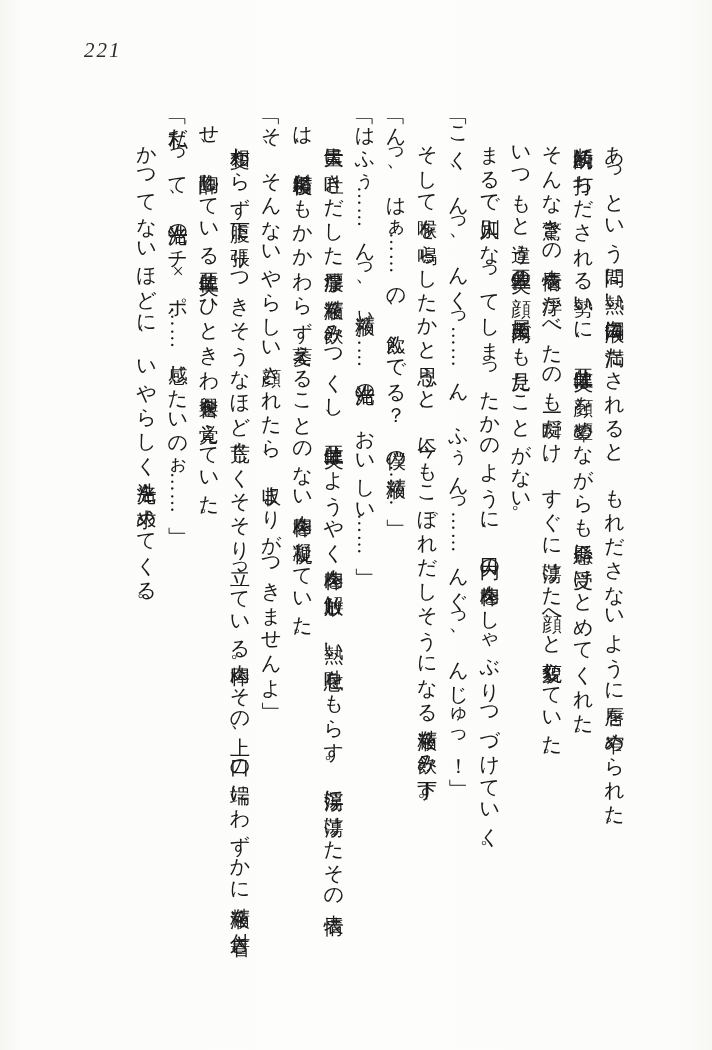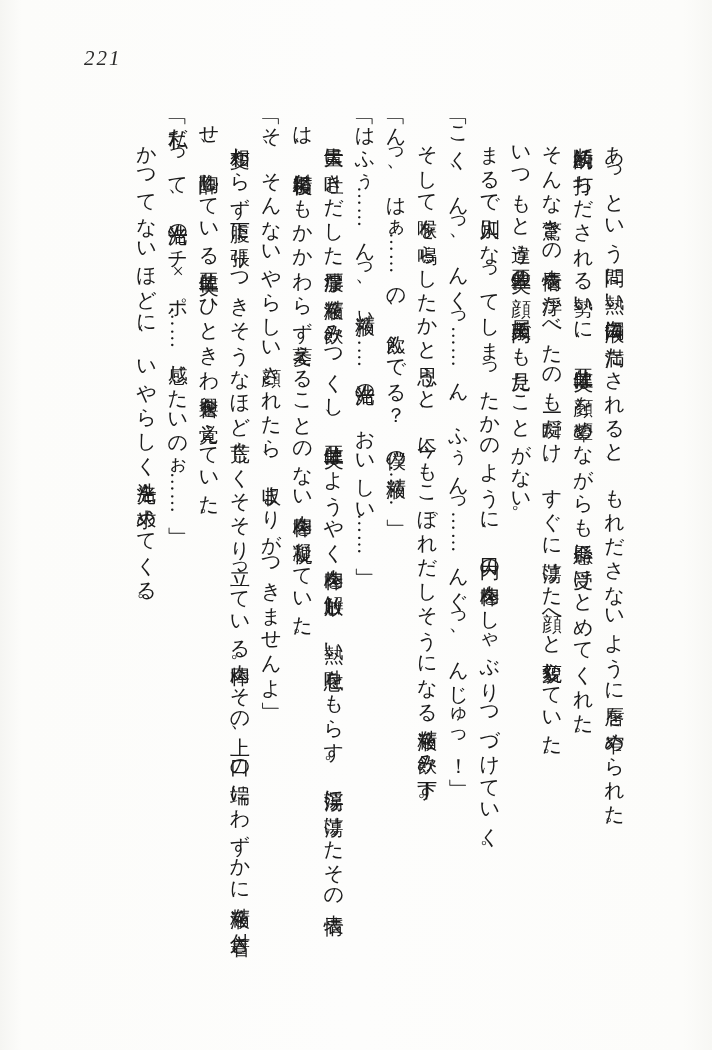--- a/index.html
+++ b/index.html
@@ -15,21 +15,21 @@
   }
   .page {
     position: relative;
     width: 712px;
     height: 1050px;
     
     background: linear-gradient(90deg, #f5f5f2 0%, #fcfcfa 3%, #fdfdfc 50%, #fcfcfa 96%, #f7f7f4 100%);
   }
   .page-number {
     position: absolute;
-    top: 46px;
+    top: 38px;
     left: 84px;
     font-size: 21px;
     font-style: italic;
     letter-spacing: 2px;
     color: #2b2b2b;
   }
   .text-block {
     position: absolute;
     top: 112px;
     right: 82px;

